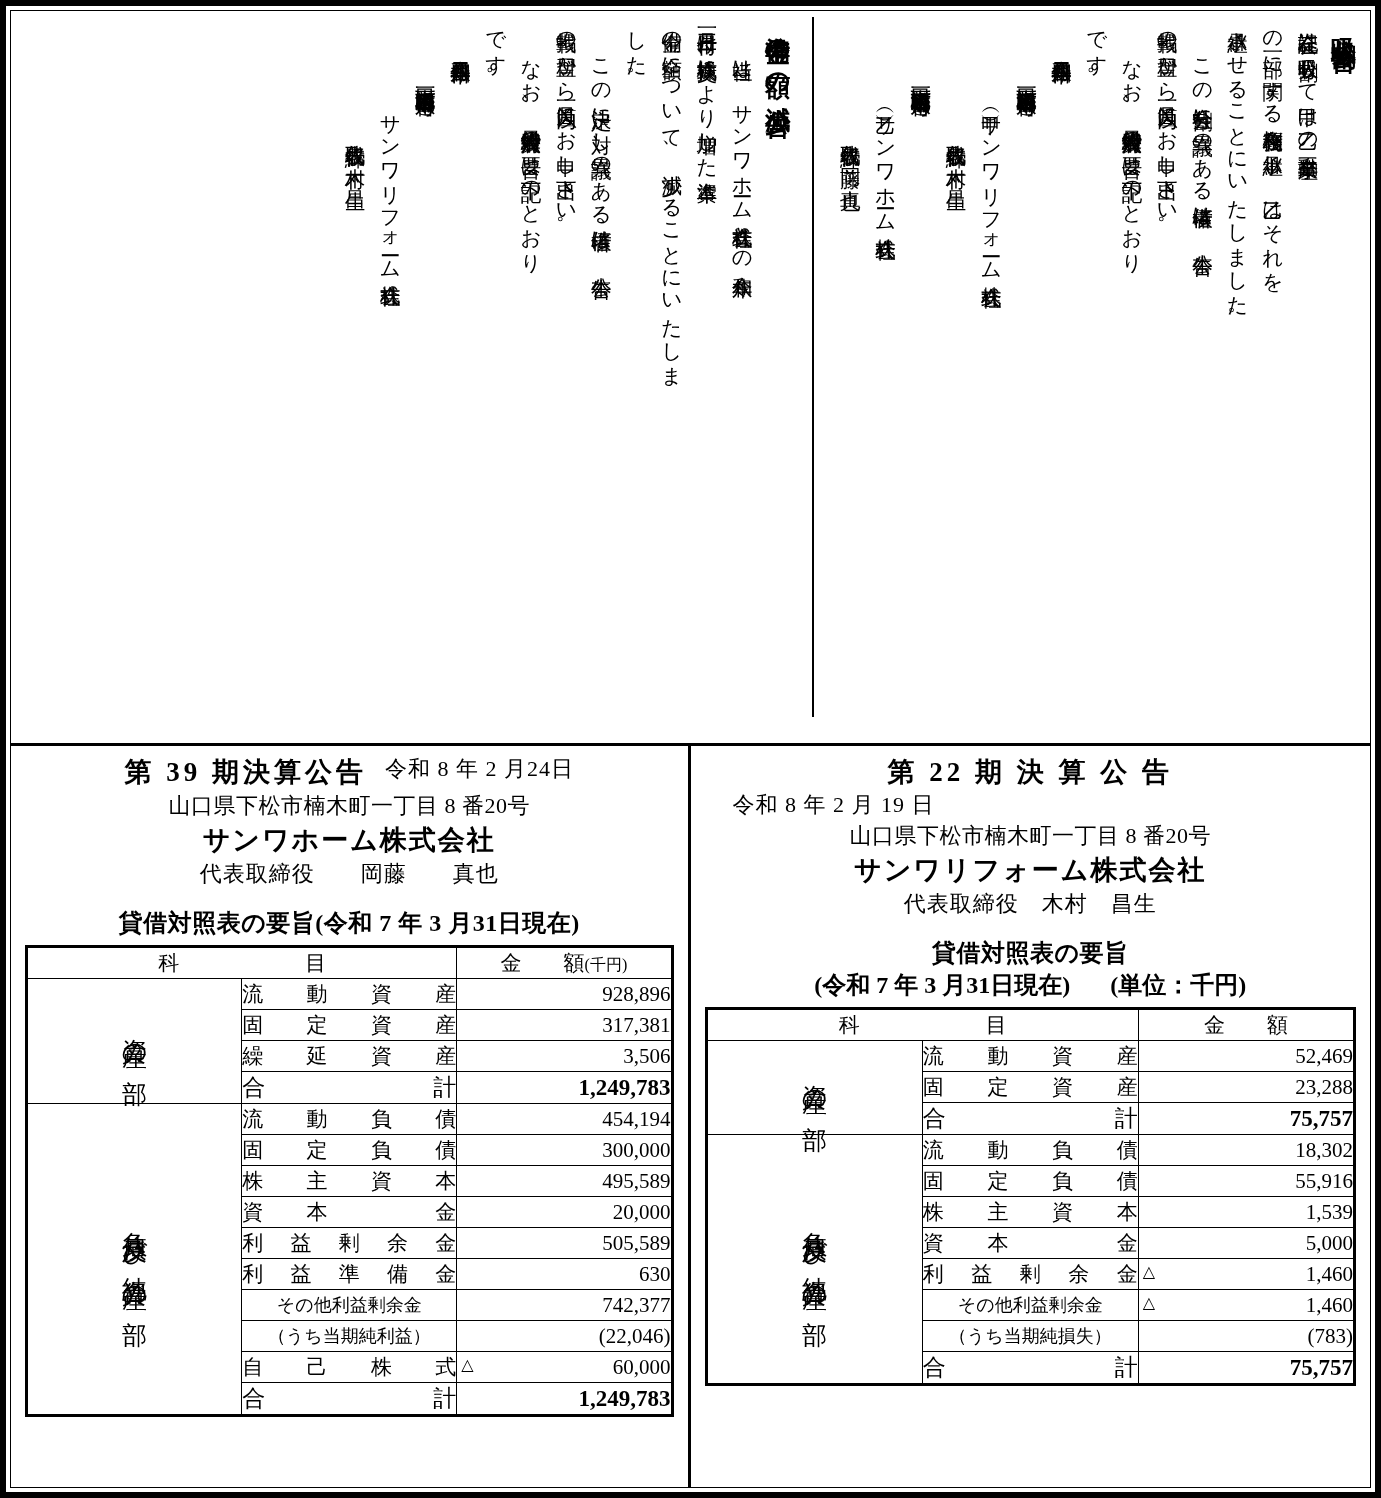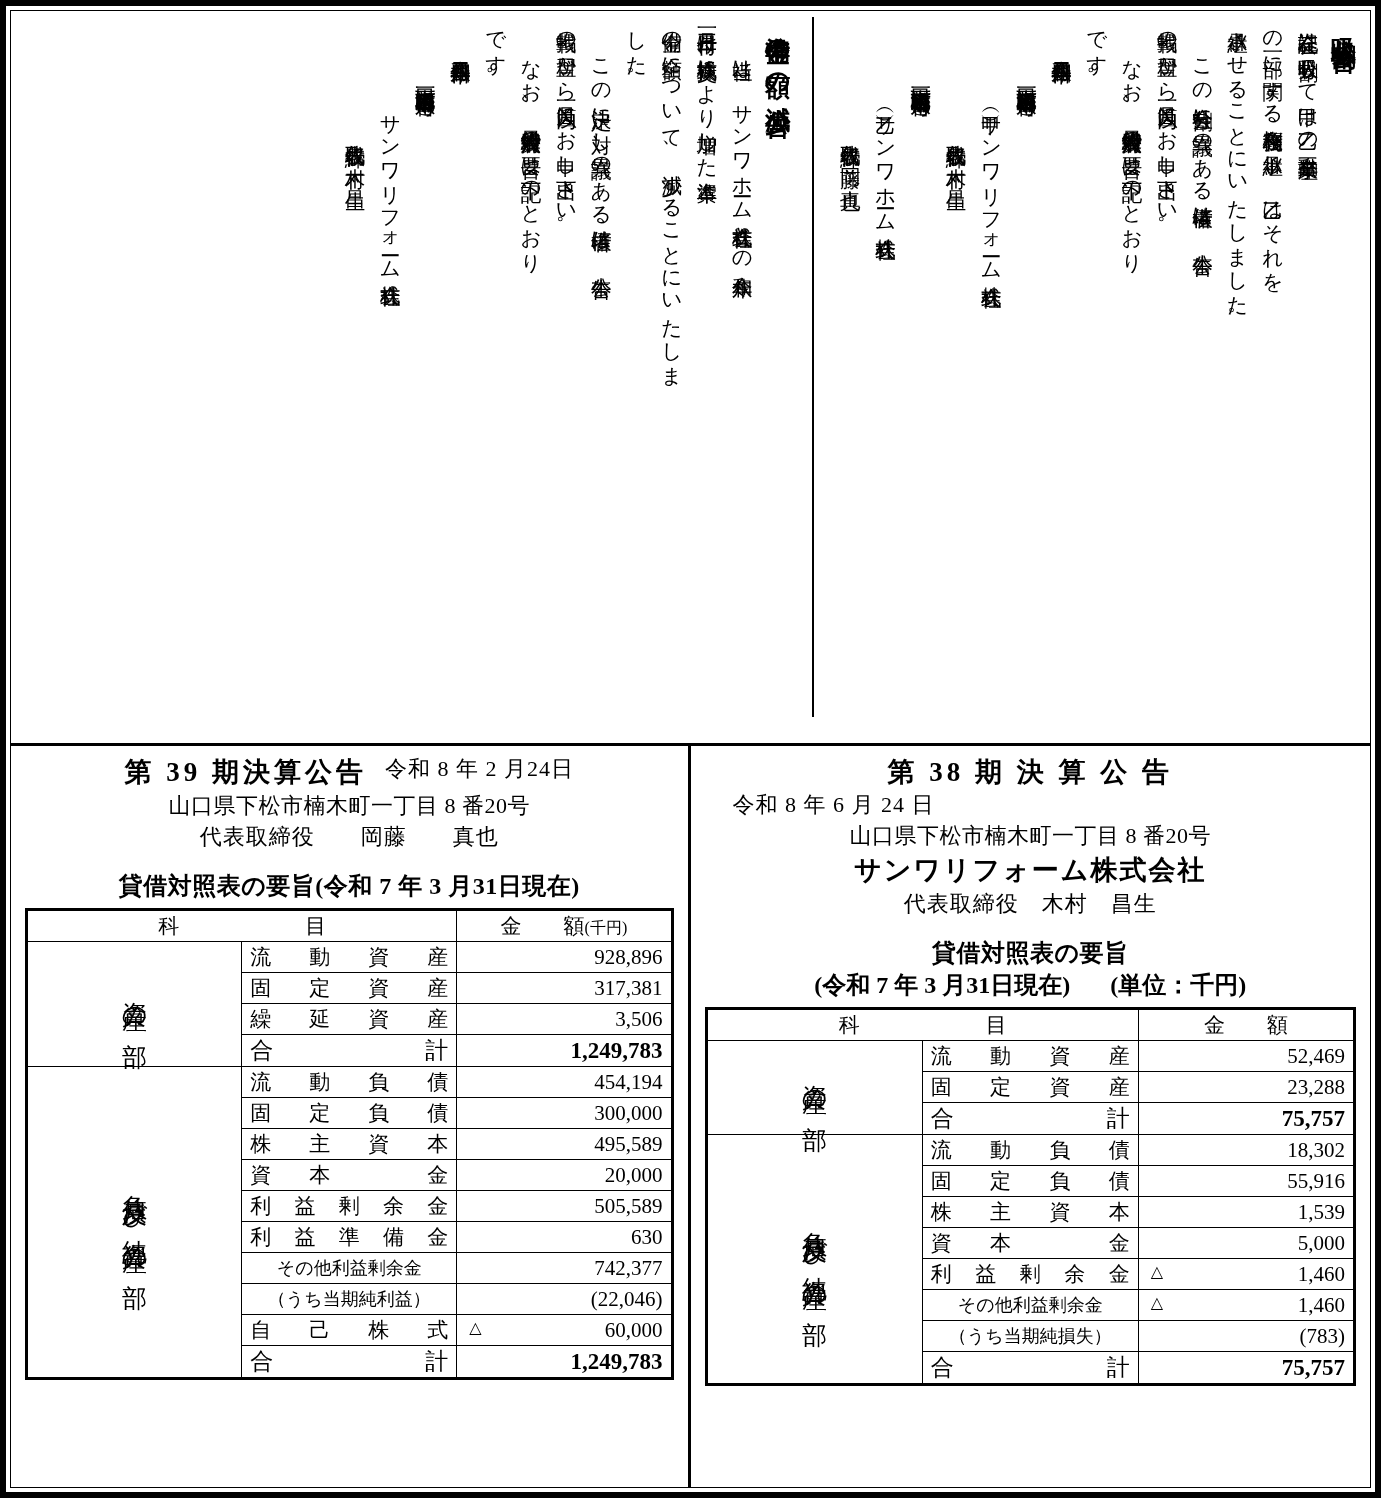--- a/index.html
+++ b/index.html
@@ -97,21 +97,21 @@
   table.bs{
     border-collapse:collapse;
     width:100%;
     margin-top:6px;
     border:3px solid #000;
     table-layout:fixed;
   }
   table.bs td,table.bs th{
     border:1px solid #000;
     font-size:21px;
-    padding:0 8px;
+    padding:0 0;
     height:30px;
     font-weight:normal;
   }
   .hdr td{ text-align:center; font-size:22px; height:34px;}
   .sec{
     width:86px;
     text-align:center;
     font-size:25px;
     font-weight:normal;
     writing-mode:horizontal-tb;
@@ -187,22 +187,22 @@
       <div class="vblock vcol indent1">令和八年二月二十四日</div>
       <div class="vblock vcol indent2">山口県下松市楠木町一丁目八番二〇号</div>
       <div class="vblock vcol indent3">サンワリフォーム株式会社</div>
       <div class="vblock vcol indent4">代表取締役　木村　昌生</div>
     </div>
 
     <div class="reports">
 
       <div class="report right">
         <div class="rhead">
-          <div class="rtitle">第 38 期 決 算 公 告</div>
-          <div class="rdate" style="text-align:left;padding-left:28px;">令和 8 年 6 月 24 日</div>
+          <div class="rtitle">第 22 期 決 算 公 告</div>
+          <div class="rdate" style="text-align:left;padding-left:28px;">令和 8 年 2 月 19 日</div>
           <div class="raddr">山口県下松市楠木町一丁目 8 番20号</div>
           <div class="rcompany">サンワリフォーム株式会社</div>
           <div class="rrep">代表取締役　木村　昌生</div>
           <div class="rbs">貸借対照表の要旨</div>
           <div class="runit-row">
             <span>(令和 7 年 3 月31日現在)</span>
             <span>(単位：千円)</span>
           </div>
         </div>
 
@@ -271,20 +271,21 @@
           </table>
       </div>
 
       <div class="report left">
         <div class="rhead">
           <div class="rtitle-row">
             <span class="rtitle">第 39 期決算公告</span>
             <span class="rdate">令和 8 年 2 月24日</span>
           </div>
           <div class="raddr">山口県下松市楠木町一丁目 8 番20号</div>
+          <div class="rcompany">サンワホーム株式会社</div>
           <div class="rrep">代表取締役　　岡藤　　真也</div>
           <div class="rbs"><span>貸借対照表の要旨</span><span>(令和 7 年 3 月31日現在)</span></div>
         </div>
 
         <table class="bs">
           <tbody>
               <tr class="hdr">
             <td colspan="2">科　　　　　　目</td>
             <td><span>金　　額</span><span style="font-size:16px">(千円)</span></td>
           </tr>

